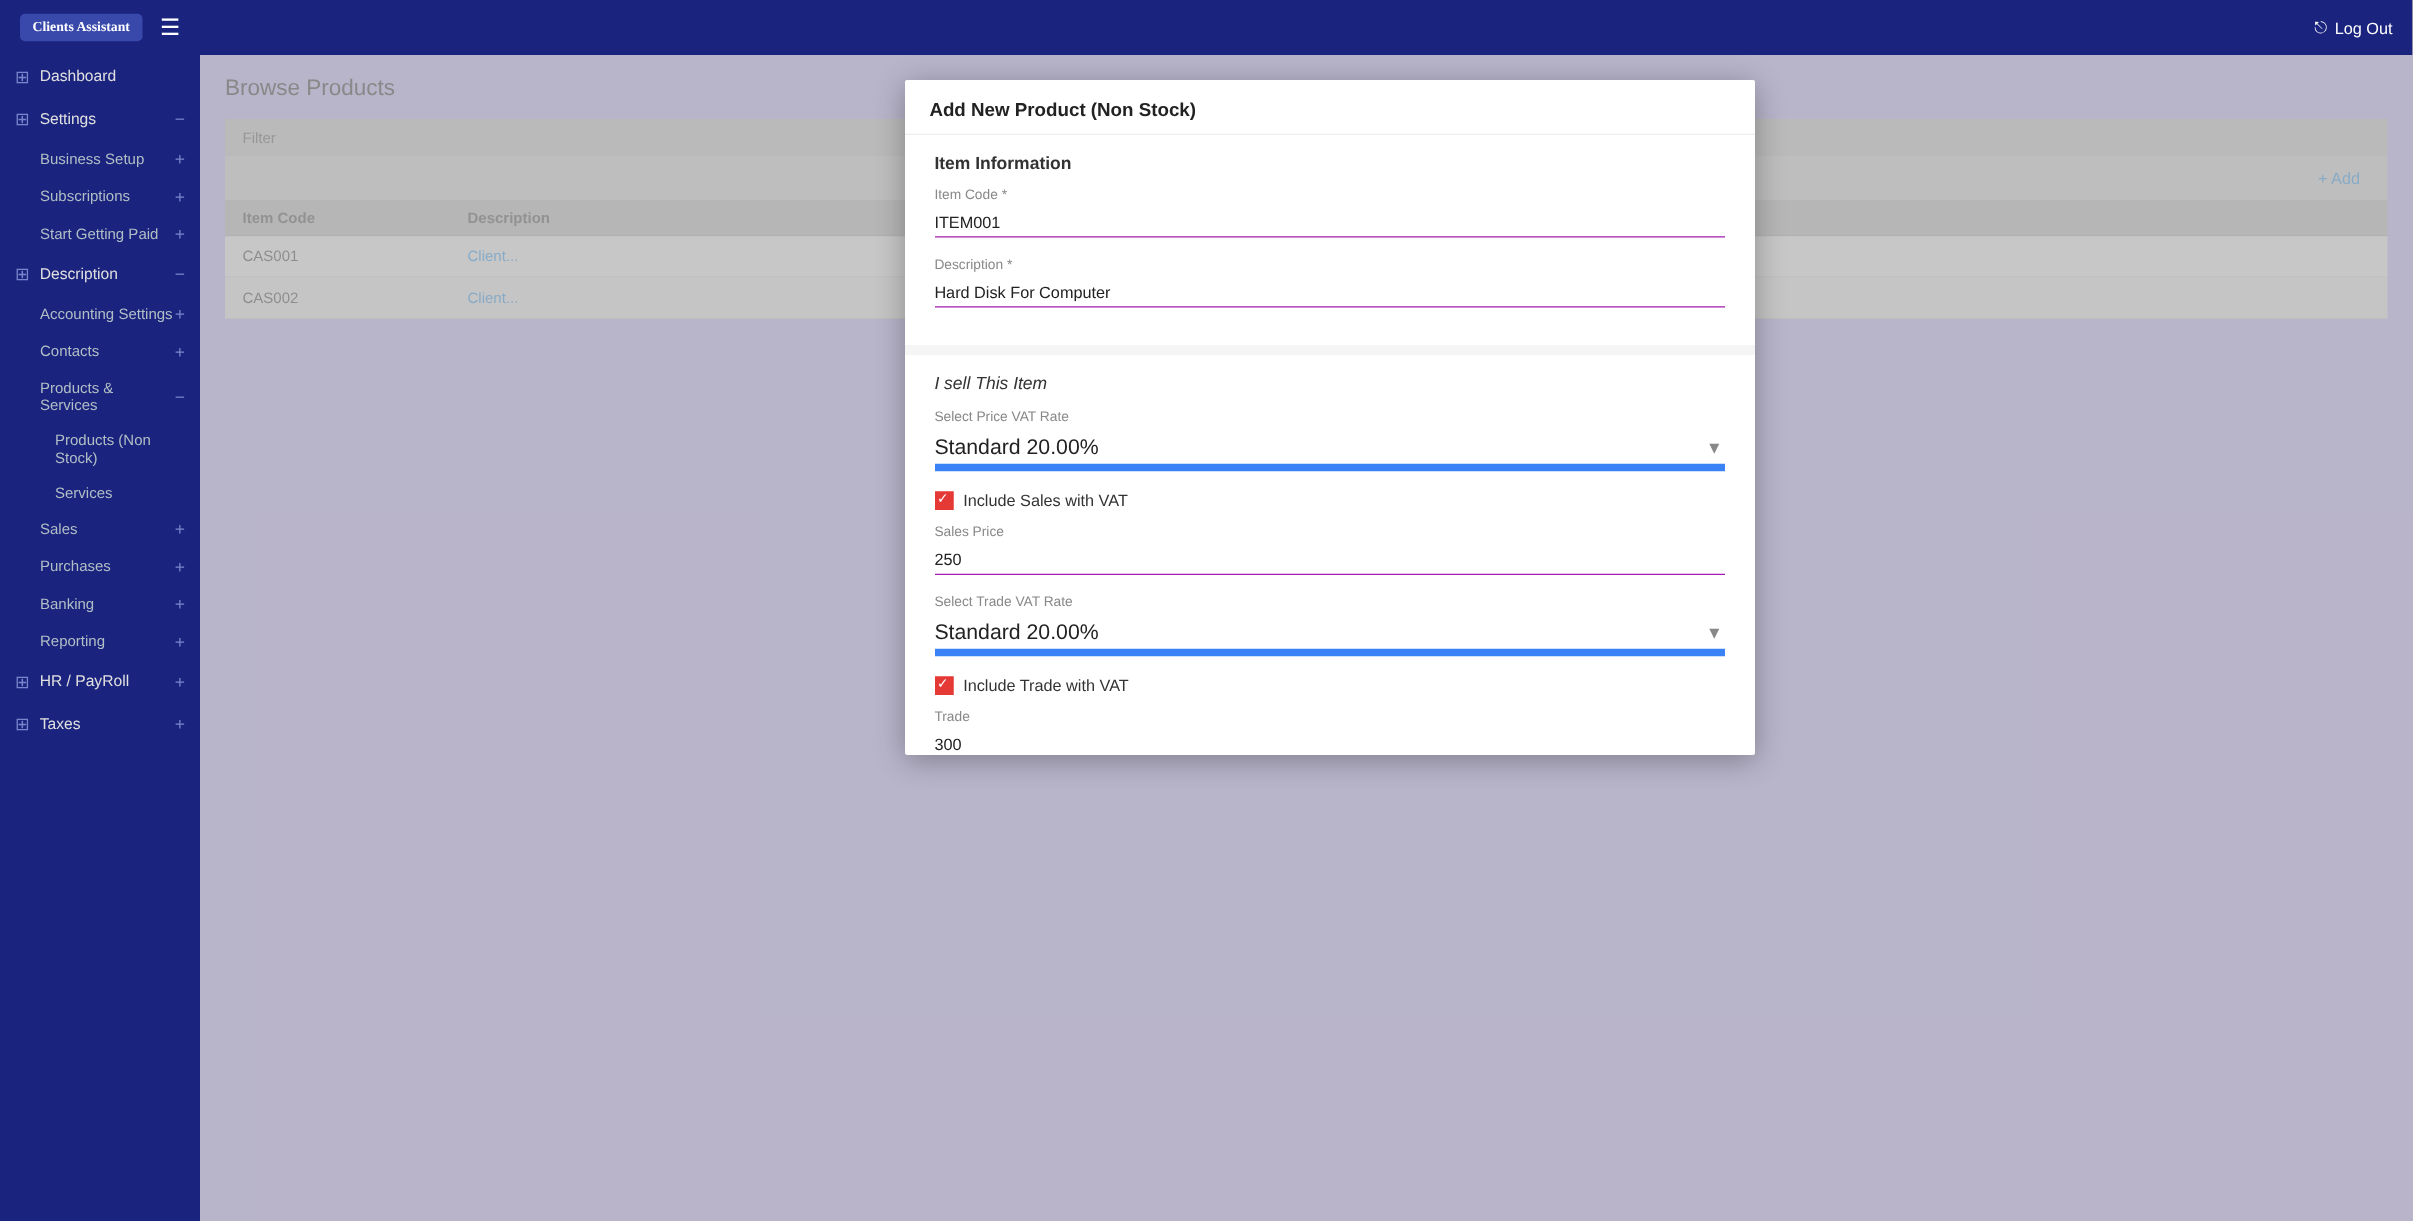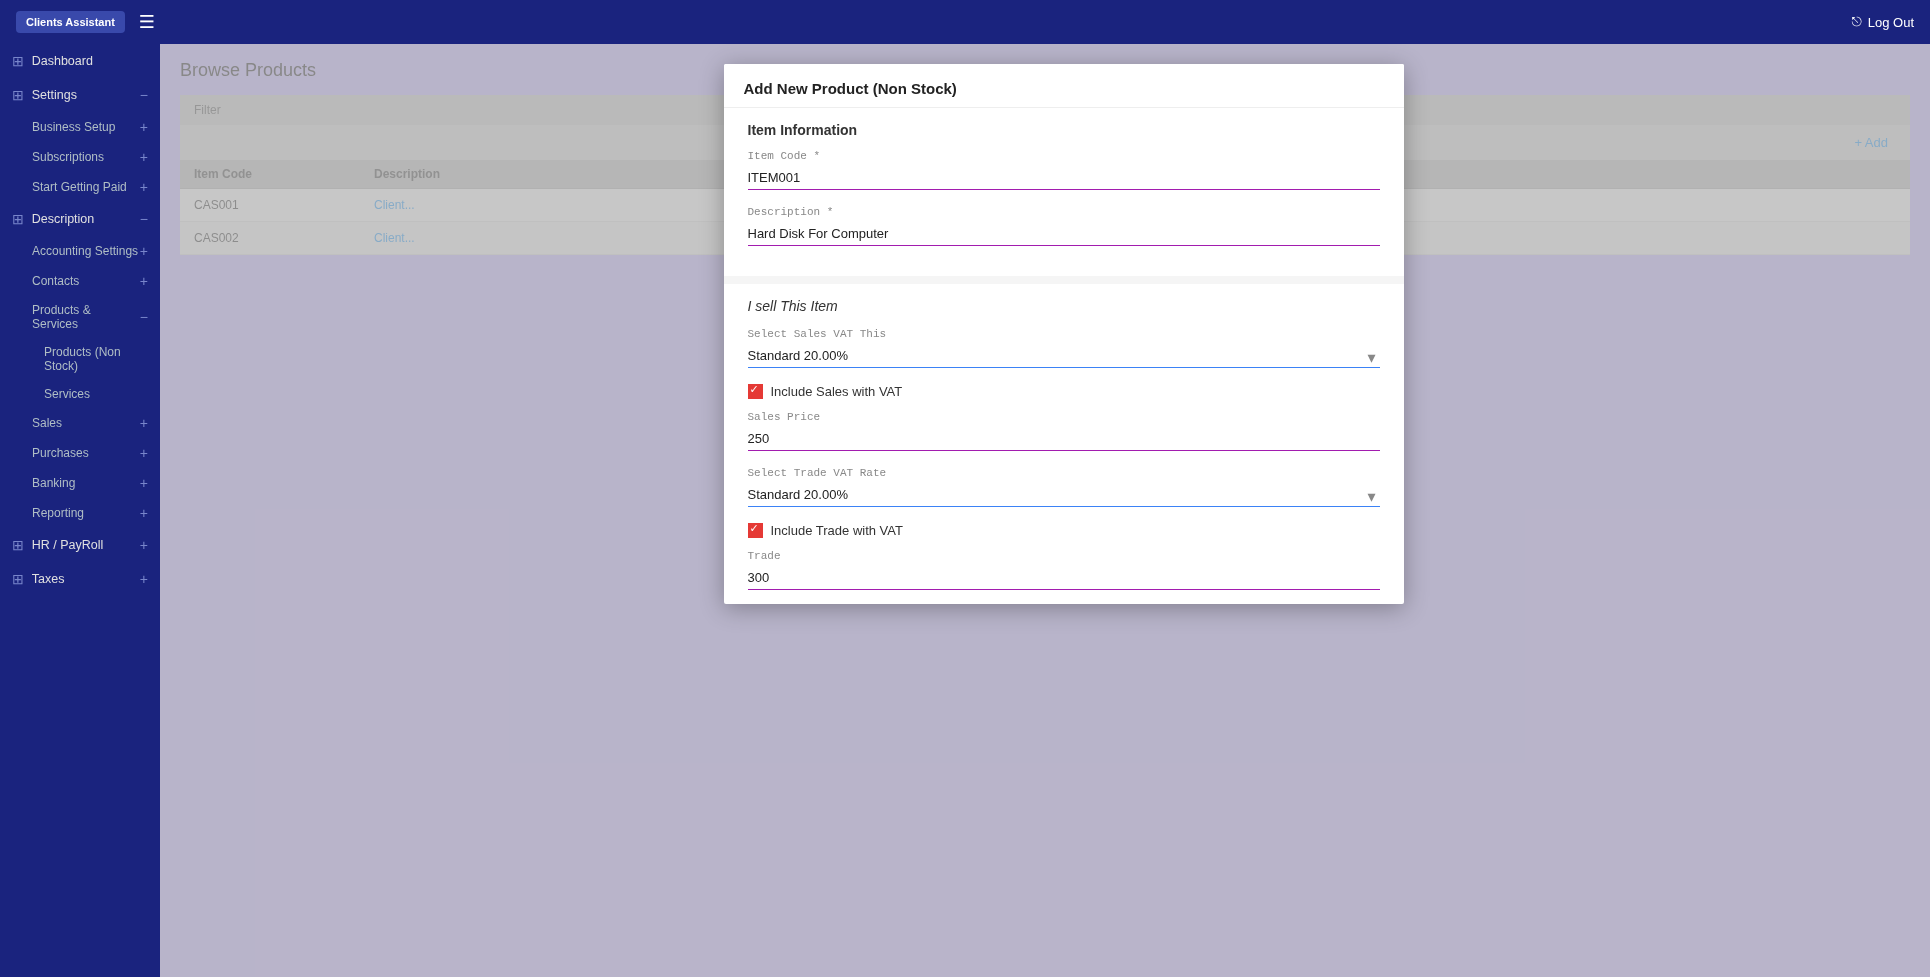--- a/index.html
+++ b/index.html
@@ -17,20 +17,21 @@
       z-index: 100;
     }
     .topbar-left { display: flex; align-items: center; gap: 14px; }
     .app-logo {
       background: #3949ab;
       color: #fff;
       font-size: 11px;
       font-weight: bold;
       padding: 5px 10px;
       border-radius: 4px;
+      font-family: Liberation Serif, serif;
     }
     .hamburger-icon { color: #fff; font-size: 18px; cursor: pointer; }
     .logout-btn {
       color: #fff;
       font-size: 13px;
       display: flex;
       align-items: center;
       gap: 6px;
       cursor: pointer;
       background: none;
@@ -196,37 +197,36 @@
       margin-bottom: 12px;
     }
     .form-group {
       margin-bottom: 16px;
     }
     .form-label {
       font-size: 11px;
       color: #888;
       margin-bottom: 4px;
       display: block;
-      font-family: Liberation Mono, monospace;
     }
     .form-input {
       width: 100%;
       border: none;
       border-bottom: 1px solid #a21caf;
       font-size: 13px;
       color: #222;
       padding: 4px 0;
       background: transparent;
       outline: none;
     }
     .form-select {
       width: 100%;
       border: none;
-      border-bottom: 1px solid #3b82f6;
-      font-size: 13px;
+      border-bottom: 6px solid #3b82f6;
+      font-size: 17px;
       color: #222;
       padding: 4px 0;
       background: transparent;
       outline: none;
       appearance: none;
       cursor: pointer;
     }
     .select-wrapper {
       position: relative;
     }
@@ -426,21 +426,21 @@
               <input class="form-input" type="text" value="Hard Disk For Computer" style="">
             </div>
           </div>
 
           <div style="height:8px; background:#f5f5f5;"></div>
 
           <div class="modal-section">
             <div class="sell-section-title">I sell This Item</div>
 
             <div class="form-group">
-              <label class="form-label">Select Sales VAT This</label>
+              <label class="form-label">Select Price VAT Rate</label>
               <div class="select-wrapper">
                 <select class="form-select"><option>Standard 20.00%</option><option>Reduced 5.00%</option><option>Zero 0.00%</option><option>Exempt</option></select>
               </div>
             </div>
 
             <div class="checkbox-row">
               <input type="checkbox" class="checkbox-pink" checked="" style="">
               <span class="checkbox-label">Include Sales with VAT</span>
             </div>
 

